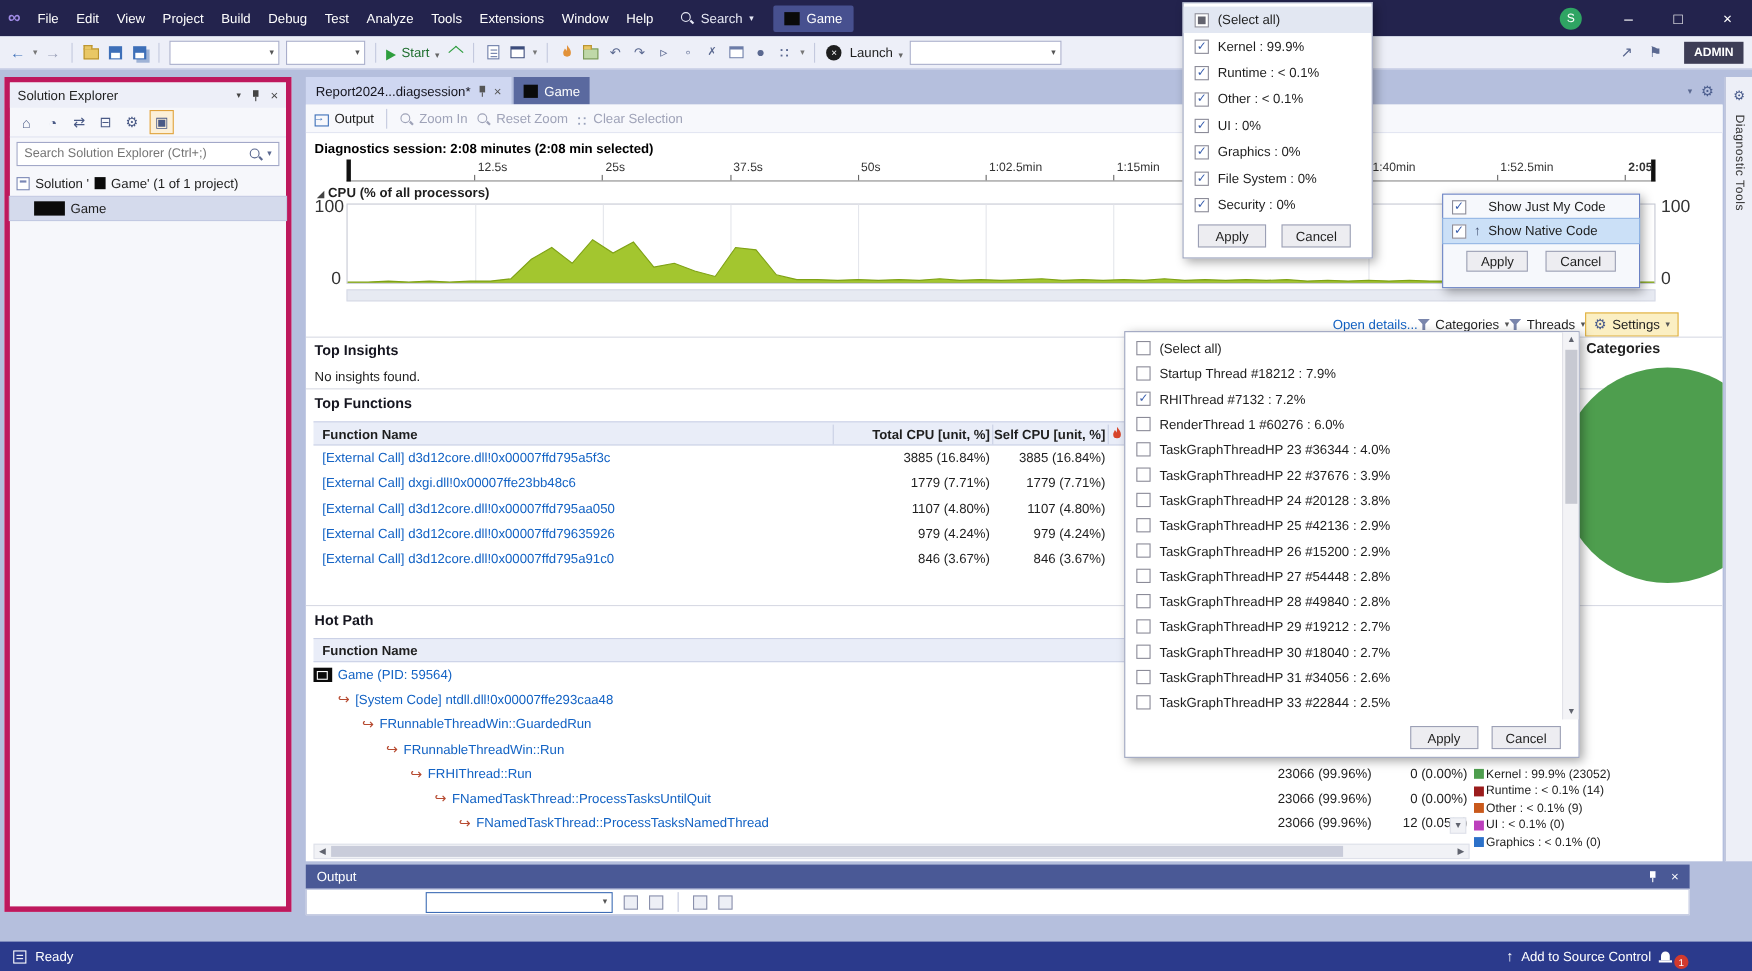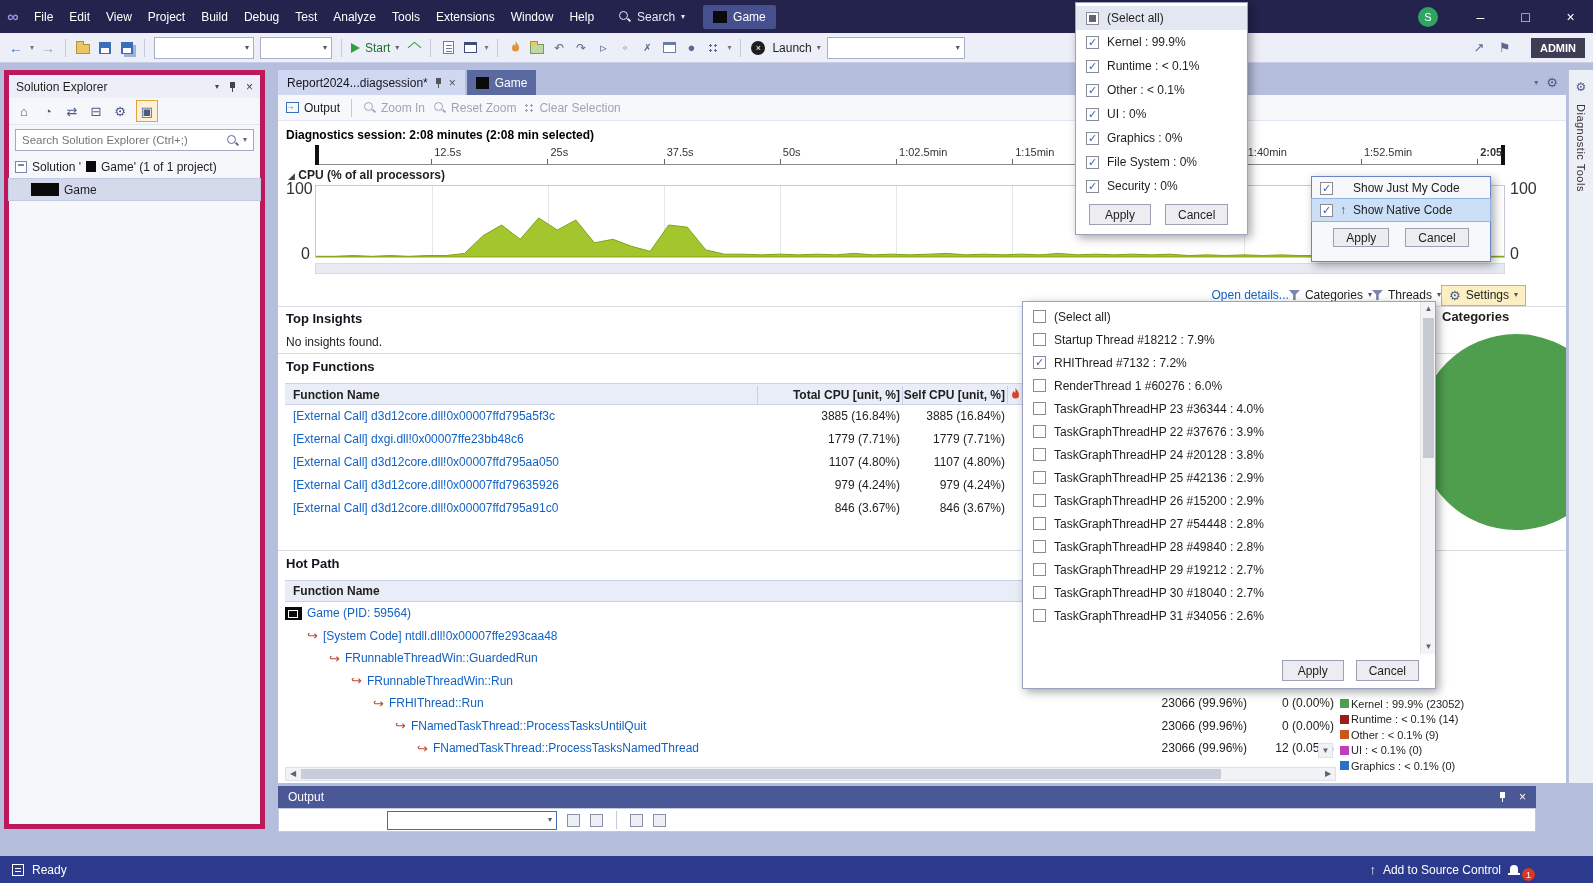--- a/index.html
+++ b/index.html
@@ -59,21 +59,21 @@
 
 #doc-tabs{position:absolute;left:278px;top:70px;width:1288px;height:25px;display:flex;gap:2px}
 .dtab{height:25px;display:flex;align-items:center;gap:6px;padding:0 9px}
 .dtab.active{background:#CFD7F1;color:#15151f}
 .dtab.other{background:#5A699F;color:#fff}
 .dtab .x{font-size:12px;color:#555}
 #doc-tab-icons{margin-left:auto;display:flex;gap:8px;align-items:center;padding-right:8px;color:#5A6890}
 
 #doc-body{position:absolute;left:278px;top:95px;width:1288px;height:688px;background:#fff;overflow:hidden}
 .doc-toolbar{position:absolute;left:0;top:0;width:100%;height:26px;background:#F7F8FC;border-bottom:1px solid #E3E6F2;display:flex;align-items:center;gap:8px;padding:0 8px}
-.doc-tool{display:flex;align-items:center;gap:5px;color:#1e1e1e}
+.doc-tool{display:flex;align-items:flex-end;gap:5px;color:#1e1e1e}
 .doc-tool.disabled{color:#9FA3B8}
 .out-ico{width:13px;height:11px;border:1px solid #3D6FB8;position:relative}
 .out-ico::after{content:"→";position:absolute;left:-2px;top:-3px;color:#3D6FB8;font-size:10px}
 #session-line{position:absolute;left:8px;top:33px;font-weight:bold;color:#000}
 #ruler{position:absolute;left:37px;top:50px;width:1190px;height:20px;border-bottom:1px solid #8A8A8A}
 .tick{position:absolute;bottom:0;width:1px;height:5px;background:#666}
 .tick-label{position:absolute;top:1px;font-size:11px;color:#333;transform:translateX(3px);white-space:nowrap}
 .sel-handle{position:absolute;top:0;width:4px;height:20px;background:#111}
 #cpu-label{position:absolute;left:10px;top:73px;font-weight:bold}
 #cpu-label .tri{font-size:9px;color:#444}
@@ -816,20 +816,24 @@
         <div class="pop-row">
           <span class="cb"></span>
           <span>TaskGraphThreadHP 30 #18040 : 2.7%</span>
         </div>
 
         <div class="pop-row">
           <span class="cb"></span>
           <span>TaskGraphThreadHP 31 #34056 : 2.6%</span>
         </div>
 
+        <div class="pop-row">
+          <span class="cb"></span>
+          <span>TaskGraphThreadHP 33 #22844 : 2.5%</span>
+        </div>
       </div>
     <div id="tp-scroll">
       <span class="sa" style="top:0">▲</span>
       <span class="thumb"></span>
       <span class="sa" style="bottom:0">▼</span>
     </div>
     <div id="tp-buttons">
       <span class="btn">Apply</span>
       <span class="btn">Cancel</span>
     </div>

